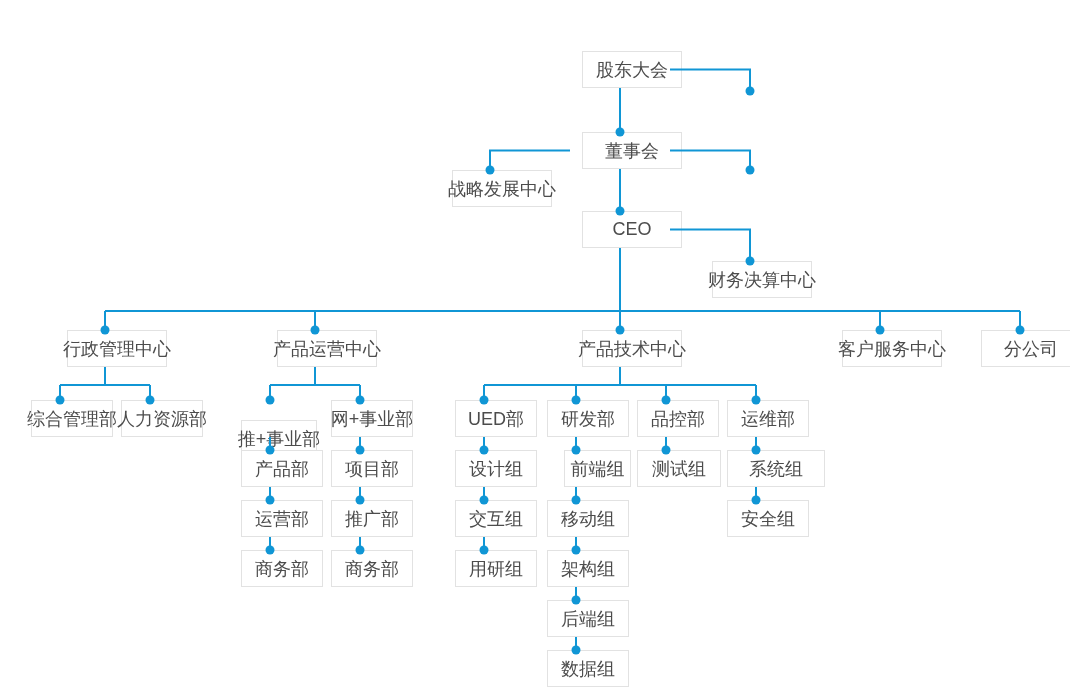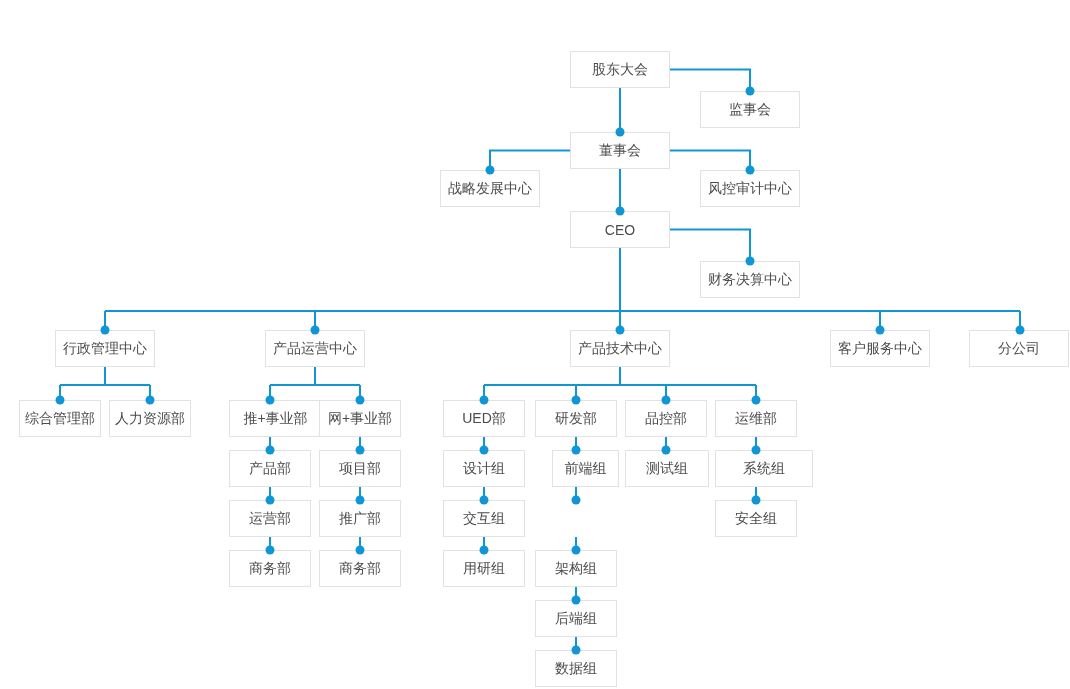--- a/index.html
+++ b/index.html
@@ -9,21 +9,21 @@
     background:#ffffff; overflow:hidden;
   }
   svg.connector-layer {
     position:absolute; left:0; top:0; width:1070px; height:689px;
     z-index:2; pointer-events:none;
   }
   .node {
     position:absolute; z-index:1; box-sizing:border-box; height:37px;
     background:#ffffff; border:1px solid #e2e2e2;
     display:flex; align-items:center; justify-content:center;
-    font-size:14px; color:#4c4c4c; white-space:nowrap;
+    font-size:18px; color:#4c4c4c; white-space:nowrap;margin-left:12px;
   }
 </style>
 </head>
 <body>
 
 <div class="canvas">
 
   <svg class="connector-layer" viewBox="0 0 1070 689" xmlns="http://www.w3.org/2000/svg">
     <g stroke="#1096d5" stroke-width="2" fill="none">
       <path d="M620,88 V132
@@ -79,52 +79,51 @@
         <circle cx="576" cy="550" r="4.5"></circle>
       <circle cx="576" cy="600" r="4.5"></circle>
         <circle cx="576" cy="650" r="4.5"></circle>
       <circle cx="666" cy="450" r="4.5"></circle>
       <circle cx="756" cy="450" r="4.5"></circle>
         <circle cx="756" cy="500" r="4.5"></circle>
     </g>
   </svg>
 
   <div class="node" style="left:570px;top:51px;width:100px">股东大会</div>
-  <div class="node" style="left:700px;top:91px;width:100px">监事会</div>
   <div class="node" style="left:570px;top:132px;width:100px">董事会</div>
   <div class="node" style="left:440px;top:170px;width:100px">战略发展中心</div>
-  <div class="node" style="left:700px;top:170px;width:100px">风控审计中心</div>
   <div class="node" style="left:570px;top:211px;width:100px">CEO</div>
   <div class="node" style="left:700px;top:261px;width:100px">财务决算中心</div>
 
   <div class="node" style="left:55px;top:330px;width:100px">行政管理中心</div>
   <div class="node" style="left:265px;top:330px;width:100px">产品运营中心</div>
   <div class="node" style="left:570px;top:330px;width:100px">产品技术中心</div>
   <div class="node" style="left:830px;top:330px;width:100px">客户服务中心</div>
   <div class="node" style="left:969px;top:330px;width:100px">分公司</div>
 
   <div class="node" style="left:109px;top:400px;width:82px">人力资源部</div>
   <div class="node" style="left:19px;top:400px;width:82px">综合管理部</div>
-  <div class="node" style="left:229px;top:400px;width:93px">推+事业部</div>
+  <div class="node" style="left:229px;top:420px;width:76px">推+事业部</div>
   <div class="node" style="left:319px;top:400px;width:82px">网+事业部</div>
   <div class="node" style="left:443px;top:400px;width:82px">UED部</div>
   <div class="node" style="left:535px;top:400px;width:82px">研发部</div>
   <div class="node" style="left:625px;top:400px;width:82px">品控部</div>
   <div class="node" style="left:715px;top:400px;width:82px">运维部</div>
 
   <div class="node" style="left:229px;top:450px;width:82px">产品部</div>
   <div class="node" style="left:319px;top:450px;width:82px">项目部</div>
   <div class="node" style="left:443px;top:450px;width:82px">设计组</div>
   <div class="node" style="left:552px;top:450px;width:67px">前端组</div>
   <div class="node" style="left:625px;top:450px;width:84px">测试组</div>
   <div class="node" style="left:715px;top:450px;width:98px">系统组</div>
 
   <div class="node" style="left:229px;top:500px;width:82px">运营部</div>
   <div class="node" style="left:319px;top:500px;width:82px">推广部</div>
   <div class="node" style="left:443px;top:500px;width:82px">交互组</div>
+  <div class="node" style="left:535px;top:500px;width:82px">移动组</div>
   <div class="node" style="left:715px;top:500px;width:82px">安全组</div>
 
   <div class="node" style="left:229px;top:550px;width:82px">商务部</div>
   <div class="node" style="left:319px;top:550px;width:82px">商务部</div>
   <div class="node" style="left:443px;top:550px;width:82px">用研组</div>
   <div class="node" style="left:535px;top:550px;width:82px">架构组</div>
 
   <div class="node" style="left:535px;top:600px;width:82px">后端组</div>
   <div class="node" style="left:535px;top:650px;width:82px">数据组</div>
 

